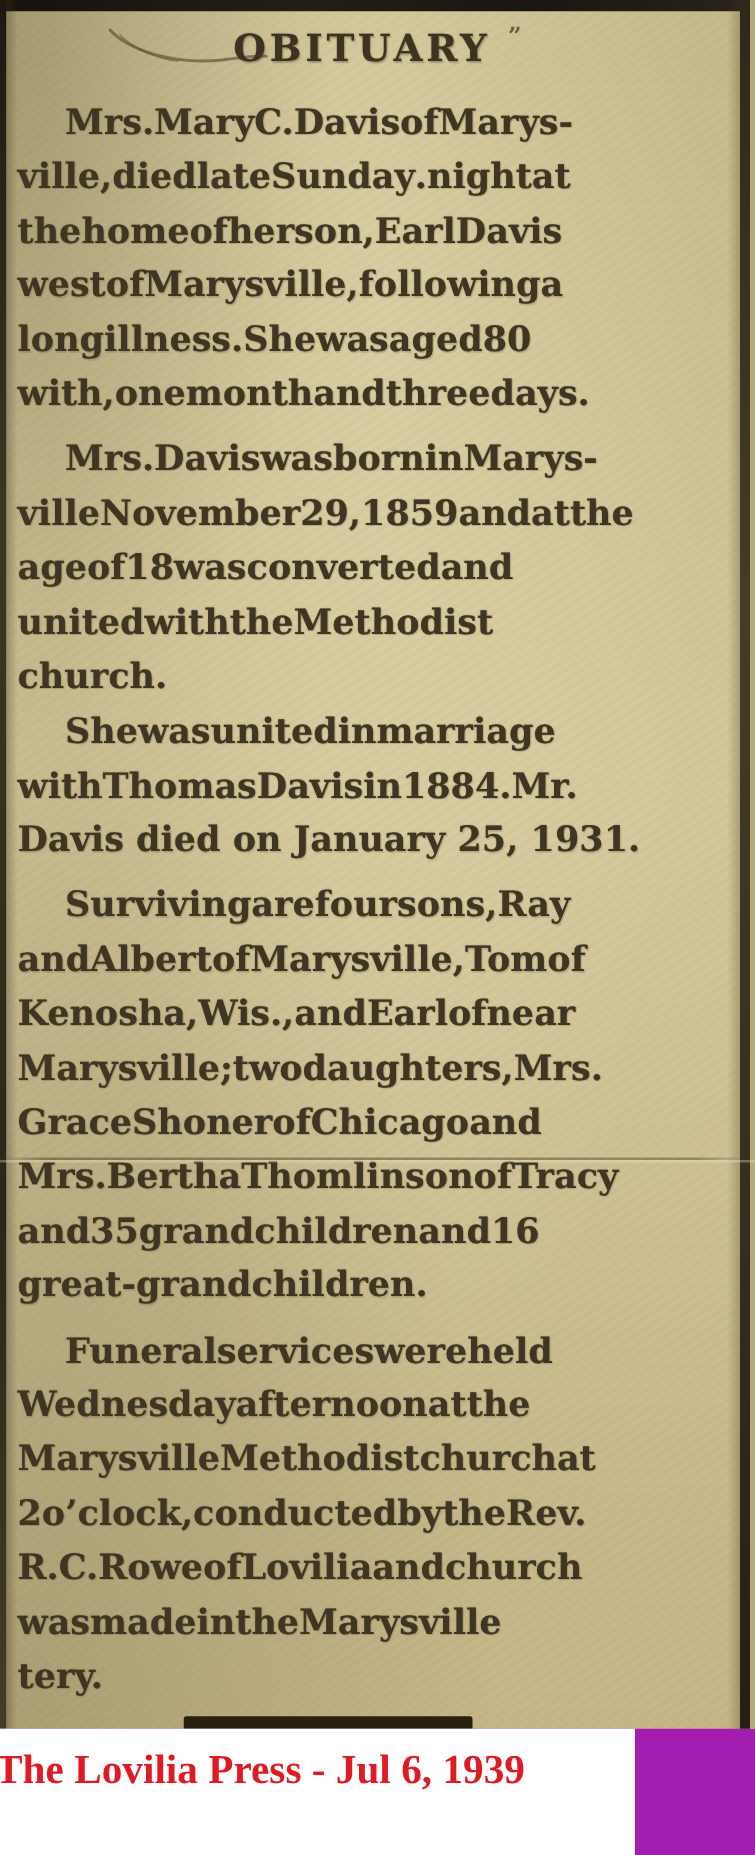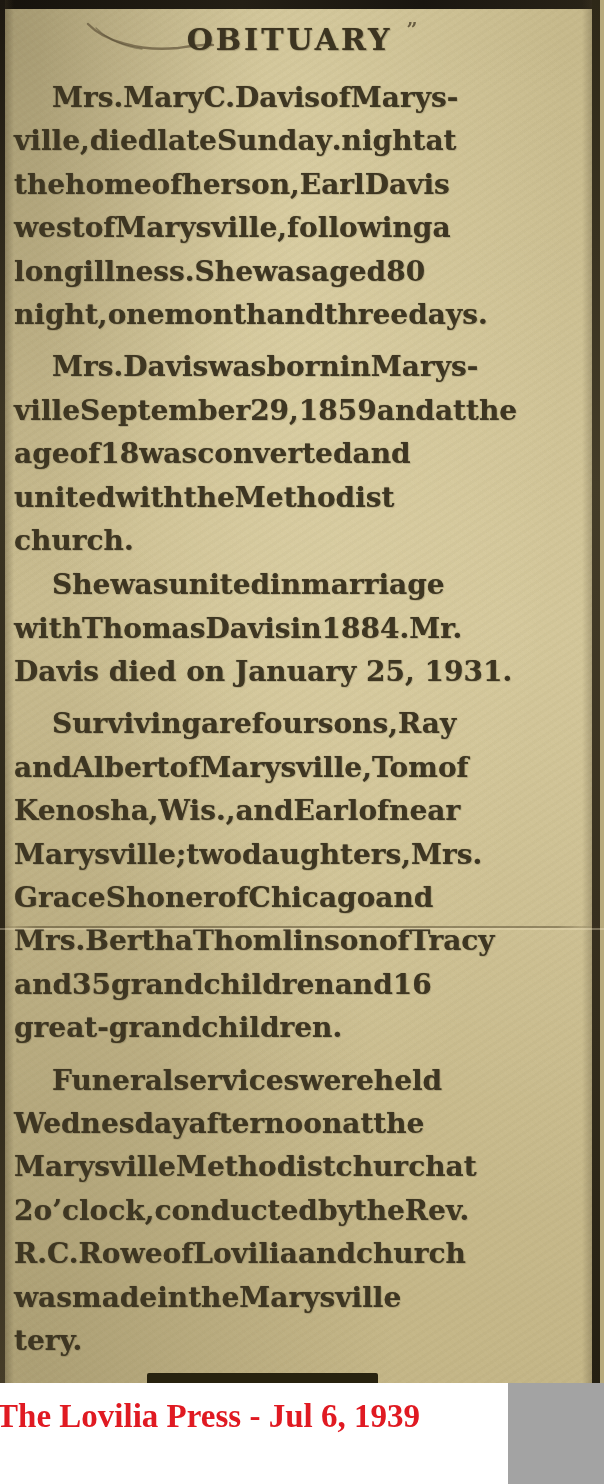--- a/index.html
+++ b/index.html
@@ -1,17 +1,17 @@
 <!DOCTYPE html>
 <html><head>
 <meta charset="utf-8">
 <style>
   html,body{margin:0;padding:0;background:#ffffff;}
   .page{
-    position:relative;width:604px;height:1484px;background:#a3a3a3;
+    position:relative;width:604px;height:1484px;background:#a21caf;
     overflow:hidden;font-family:"DejaVu Serif", serif;
   }
   
   .clipping{
     position:absolute;left:0;top:0;width:604px;height:1383px;
     background:
       radial-gradient(ellipse at 50% 15%, rgba(238,228,188,.40), transparent 62%),
       radial-gradient(ellipse at 85% 45%, rgba(235,224,182,.25), transparent 55%),
       radial-gradient(ellipse at 5% 98%, rgba(75,65,40,.20), transparent 45%),
       radial-gradient(ellipse at 2% 2%, rgba(70,60,38,.25), transparent 30%),
@@ -124,40 +124,40 @@
           </div>
           <div class="line just">
             <span>long</span>
             <span>illness.</span>
             <span>She</span>
             <span>was</span>
             <span>aged</span>
             <span>80</span>
           </div>
           <div class="line just">
-            <span>night,</span>
+            <span>with,</span>
             <span>one</span>
             <span>month</span>
             <span>and</span>
             <span>three</span>
             <span>days.</span>
           </div>
         </div>
         <div class="para">
           <div class="line just indent">
             <span>Mrs.</span>
             <span>Davis</span>
             <span>was</span>
             <span>born</span>
             <span>in</span>
             <span>Marys-</span>
           </div>
           <div class="line just">
             <span>ville</span>
-            <span>September</span>
+            <span>November</span>
             <span>29,</span>
             <span>1859</span>
             <span>and</span>
             <span>at</span>
             <span>the</span>
           </div>
           <div class="line just">
             <span>age</span>
             <span>of</span>
             <span>18</span>

